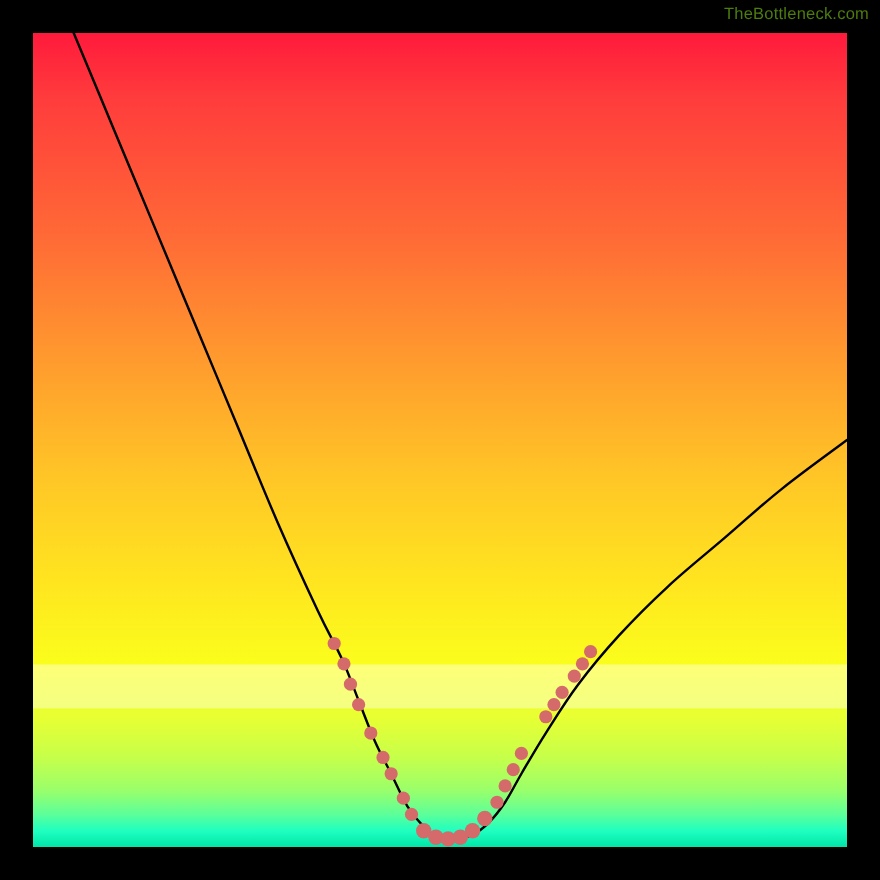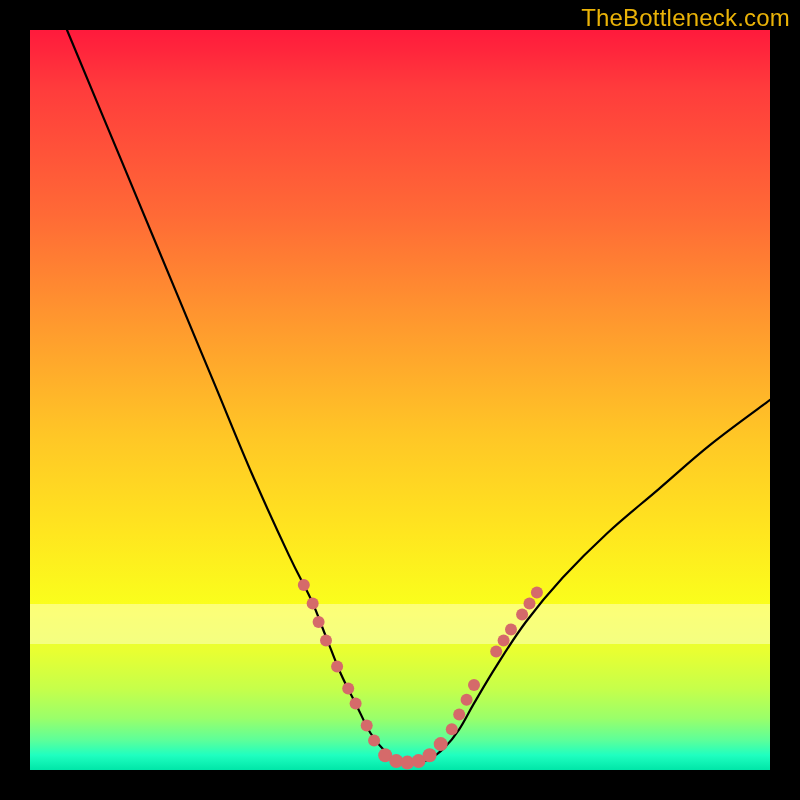--- a/index.html
+++ b/index.html
@@ -62,22 +62,22 @@
     position: absolute;
     top: 0;
     left: 0;
     width: 740px;
     height: 740px;
   }
   .watermark {
     position: absolute;
     top: 4px;
     right: 10px;
-    color: #eab308;
-    font-size: 24px;
+    color: #4d7c0f;
+    font-size: 15px;
     letter-spacing: 0.2px;
     font-weight: 400;
   }
 </style>
 </head>
 <body>
 
 <div class="frame">
   <div class="plot">
     <div class="gradient"></div>

